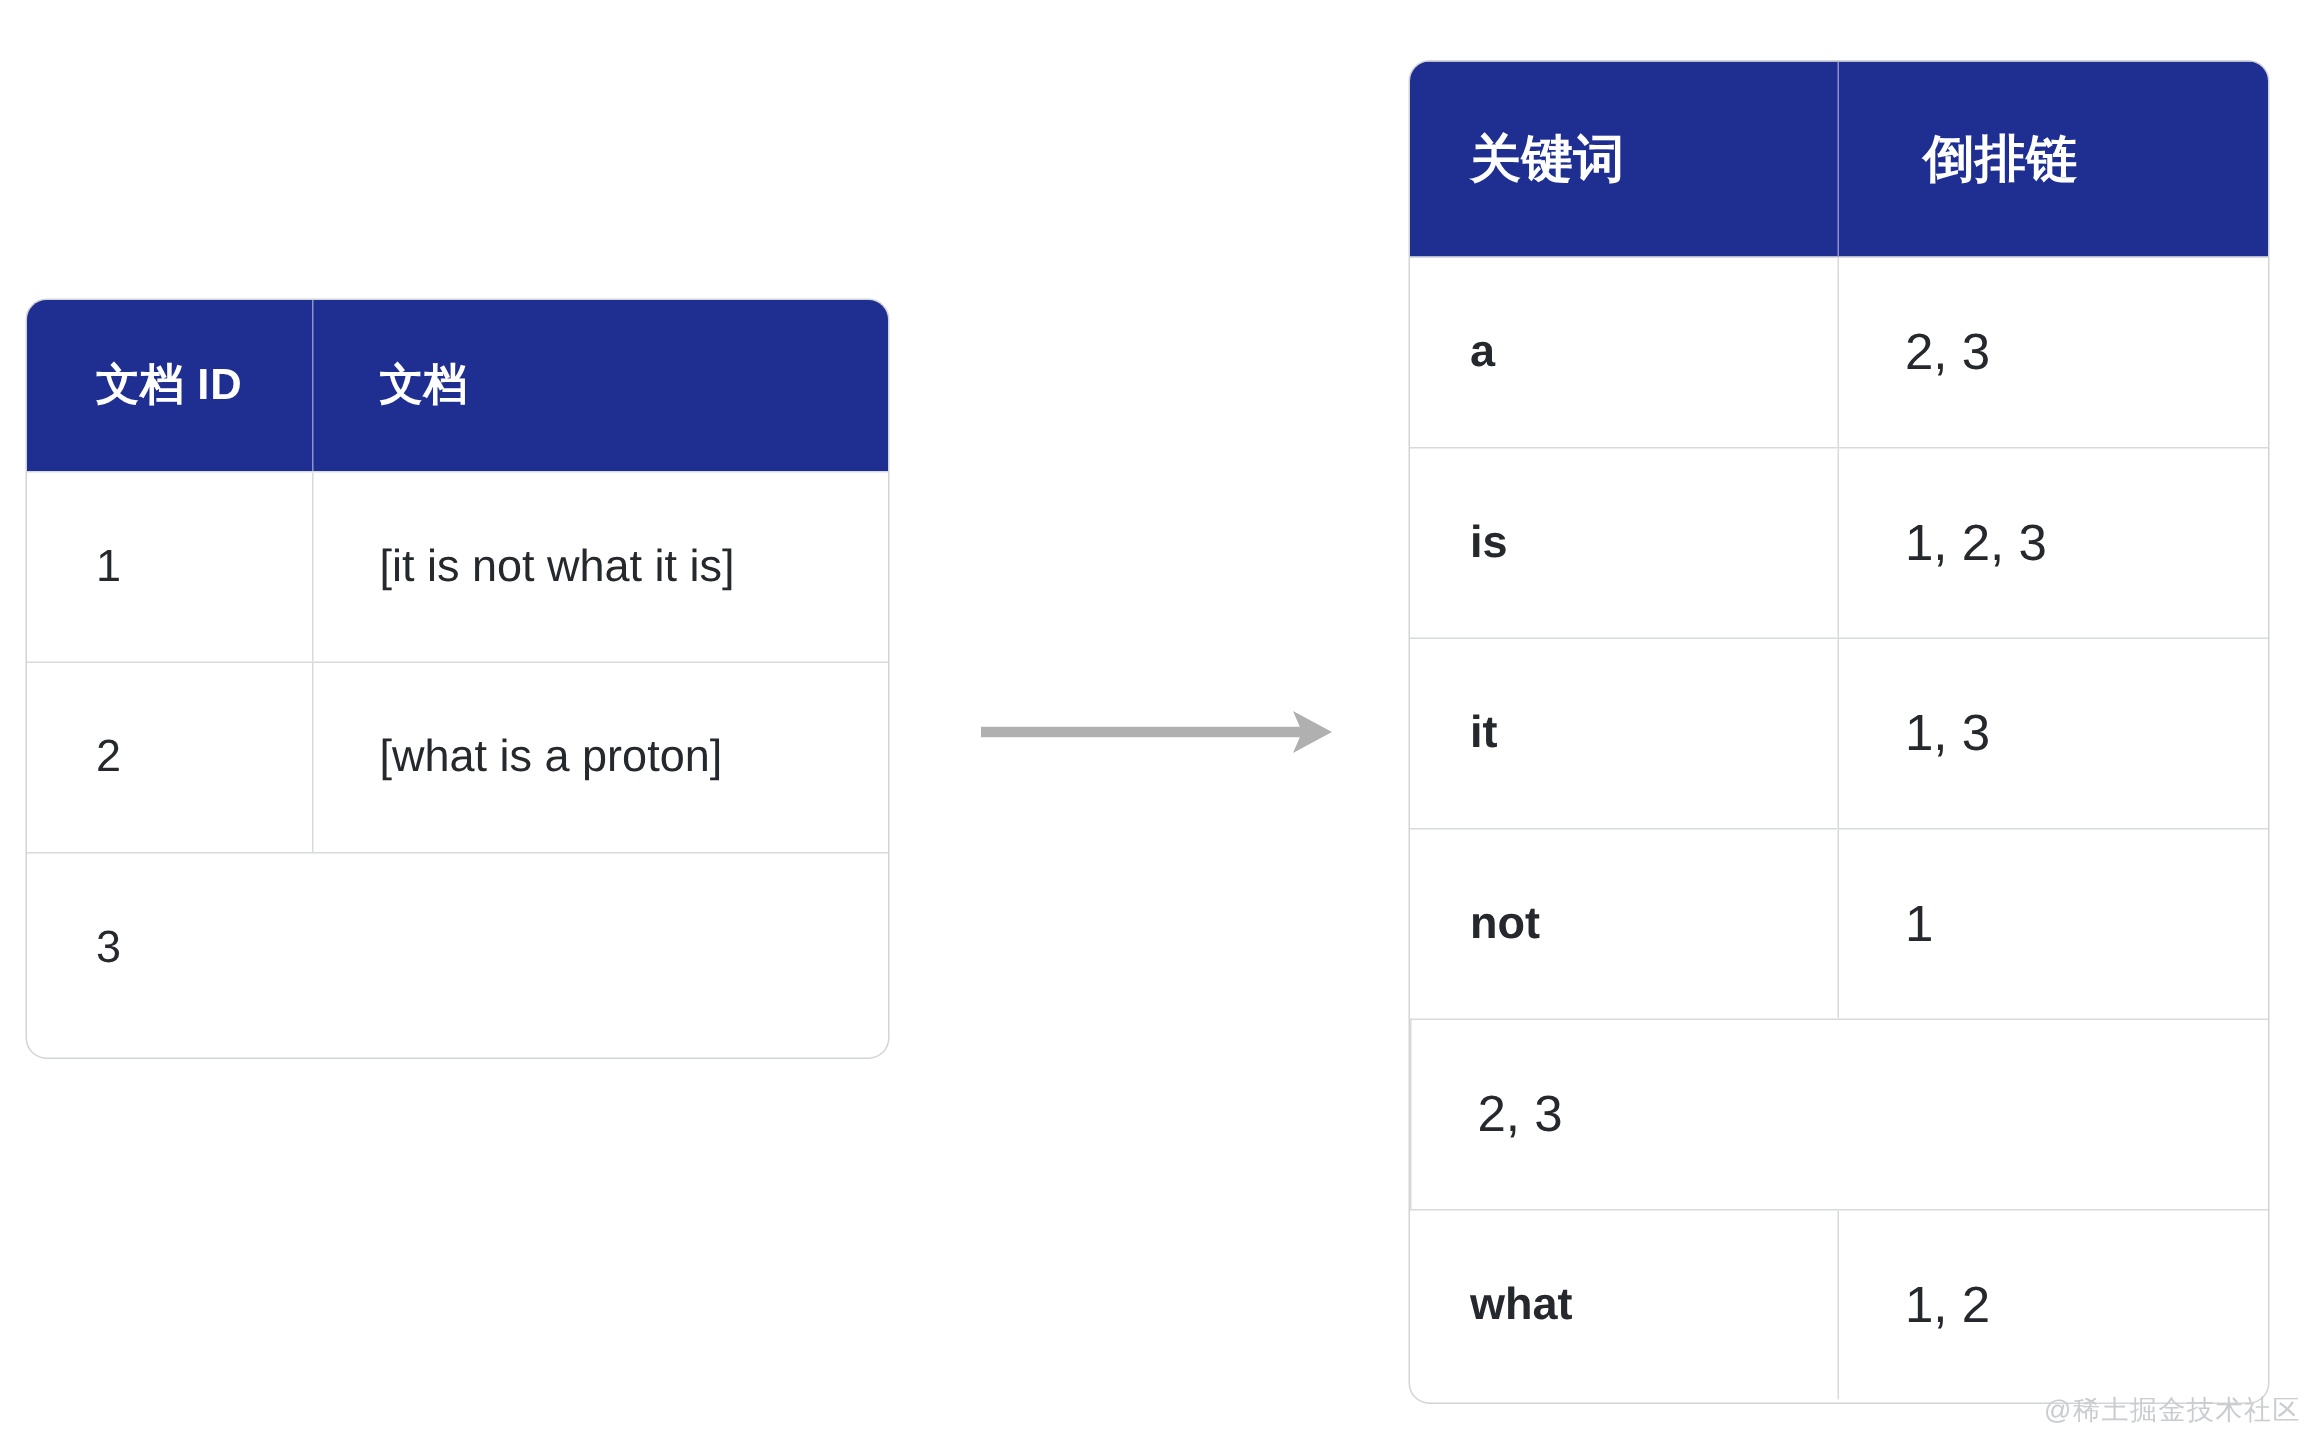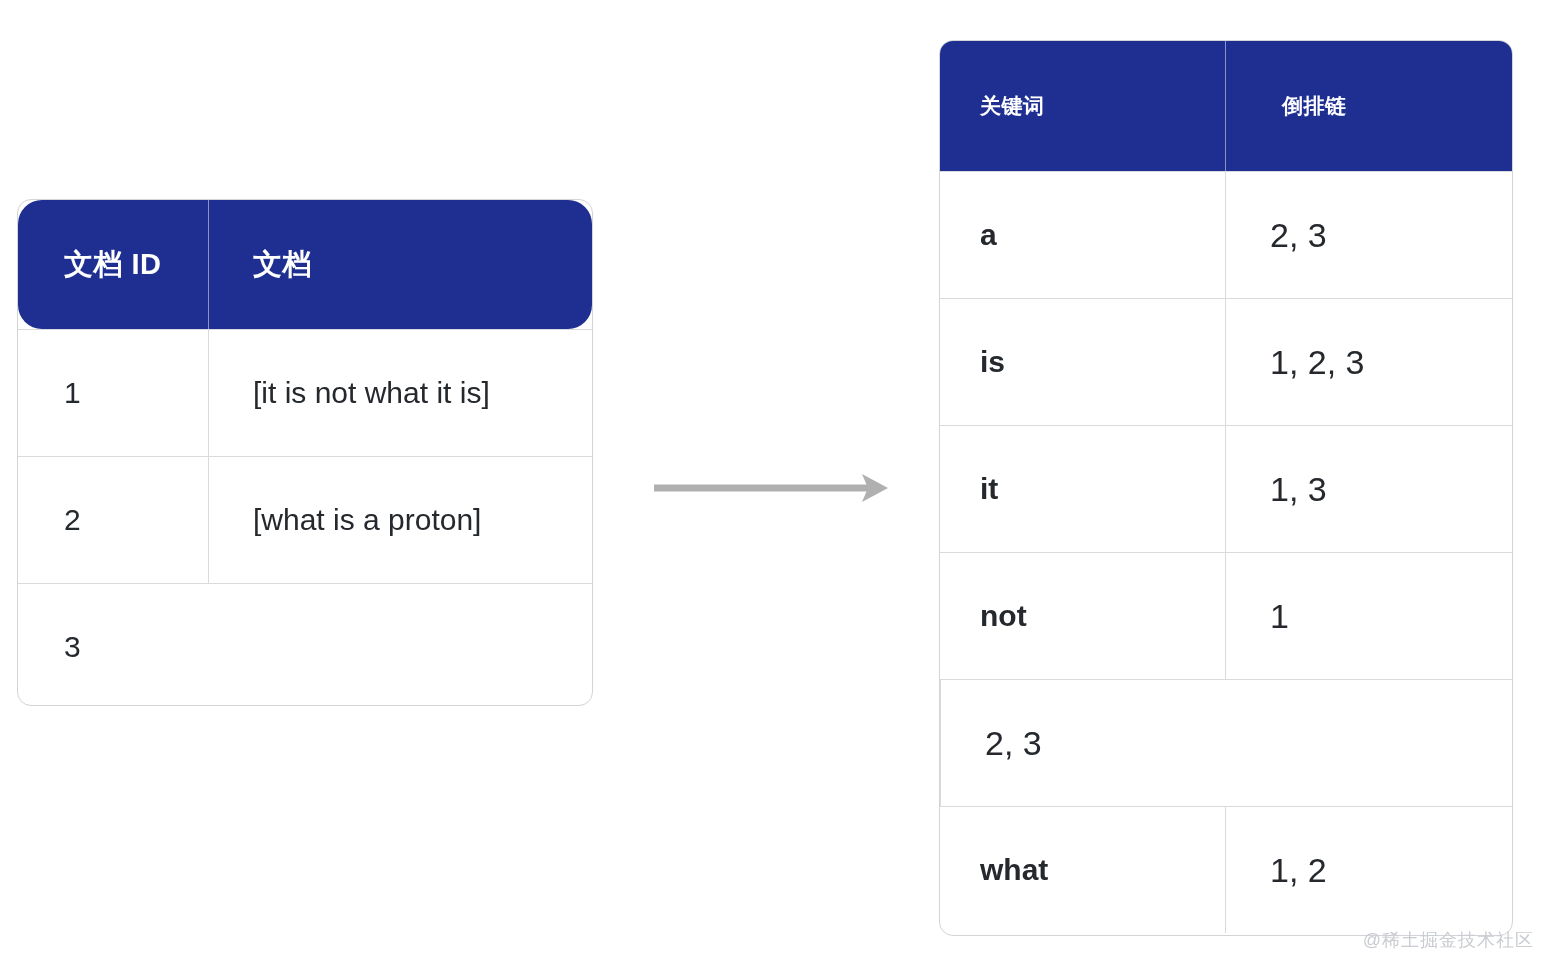--- a/index.html
+++ b/index.html
@@ -66,38 +66,38 @@
     border-left: 1px solid #d8dadd;
   }
 
   
   #docs-table {
     left: 17px;
     top: 199px;
     width: 576px;
     height: 507px;
   }
-  #docs-table .t-header { height: 129px; border-radius: 24px; }
+  #docs-table .t-header { height: 114px; }
   #docs-table .th { font-size: 29px; letter-spacing: 0.5px; }
   #docs-table .th-1 { width: 190px; padding-left: 46px; }
   #docs-table .th-2 { flex: 1; padding-left: 44px; }
   #docs-table .t-row { height: 127px; }
   #docs-table .td { font-size: 30px; font-weight: 400; }
   #docs-table .td-1 { width: 190px; padding-left: 46px; }
   #docs-table .td-2 { flex: 1; padding-left: 44px; }
 
   
   #index-table {
     left: 939px;
     top: 40px;
     width: 574px;
     height: 896px;
   }
   #index-table .t-header { height: 130px; }
-  #index-table .th { font-size: 21px; letter-spacing: 0.5px; }
+  #index-table .th { font-size: 34px; letter-spacing: 0.5px; }
   #index-table .th-1 { width: 285px; padding-left: 40px; }
   #index-table .th-2 { flex: 1; padding-left: 56px; }
   #index-table .t-row { height: 127px; }
   #index-table .td-1 {
     width: 285px;
     padding-left: 40px;
     font-size: 30px;
     font-weight: 700;
   }
   #index-table .td-2 {

